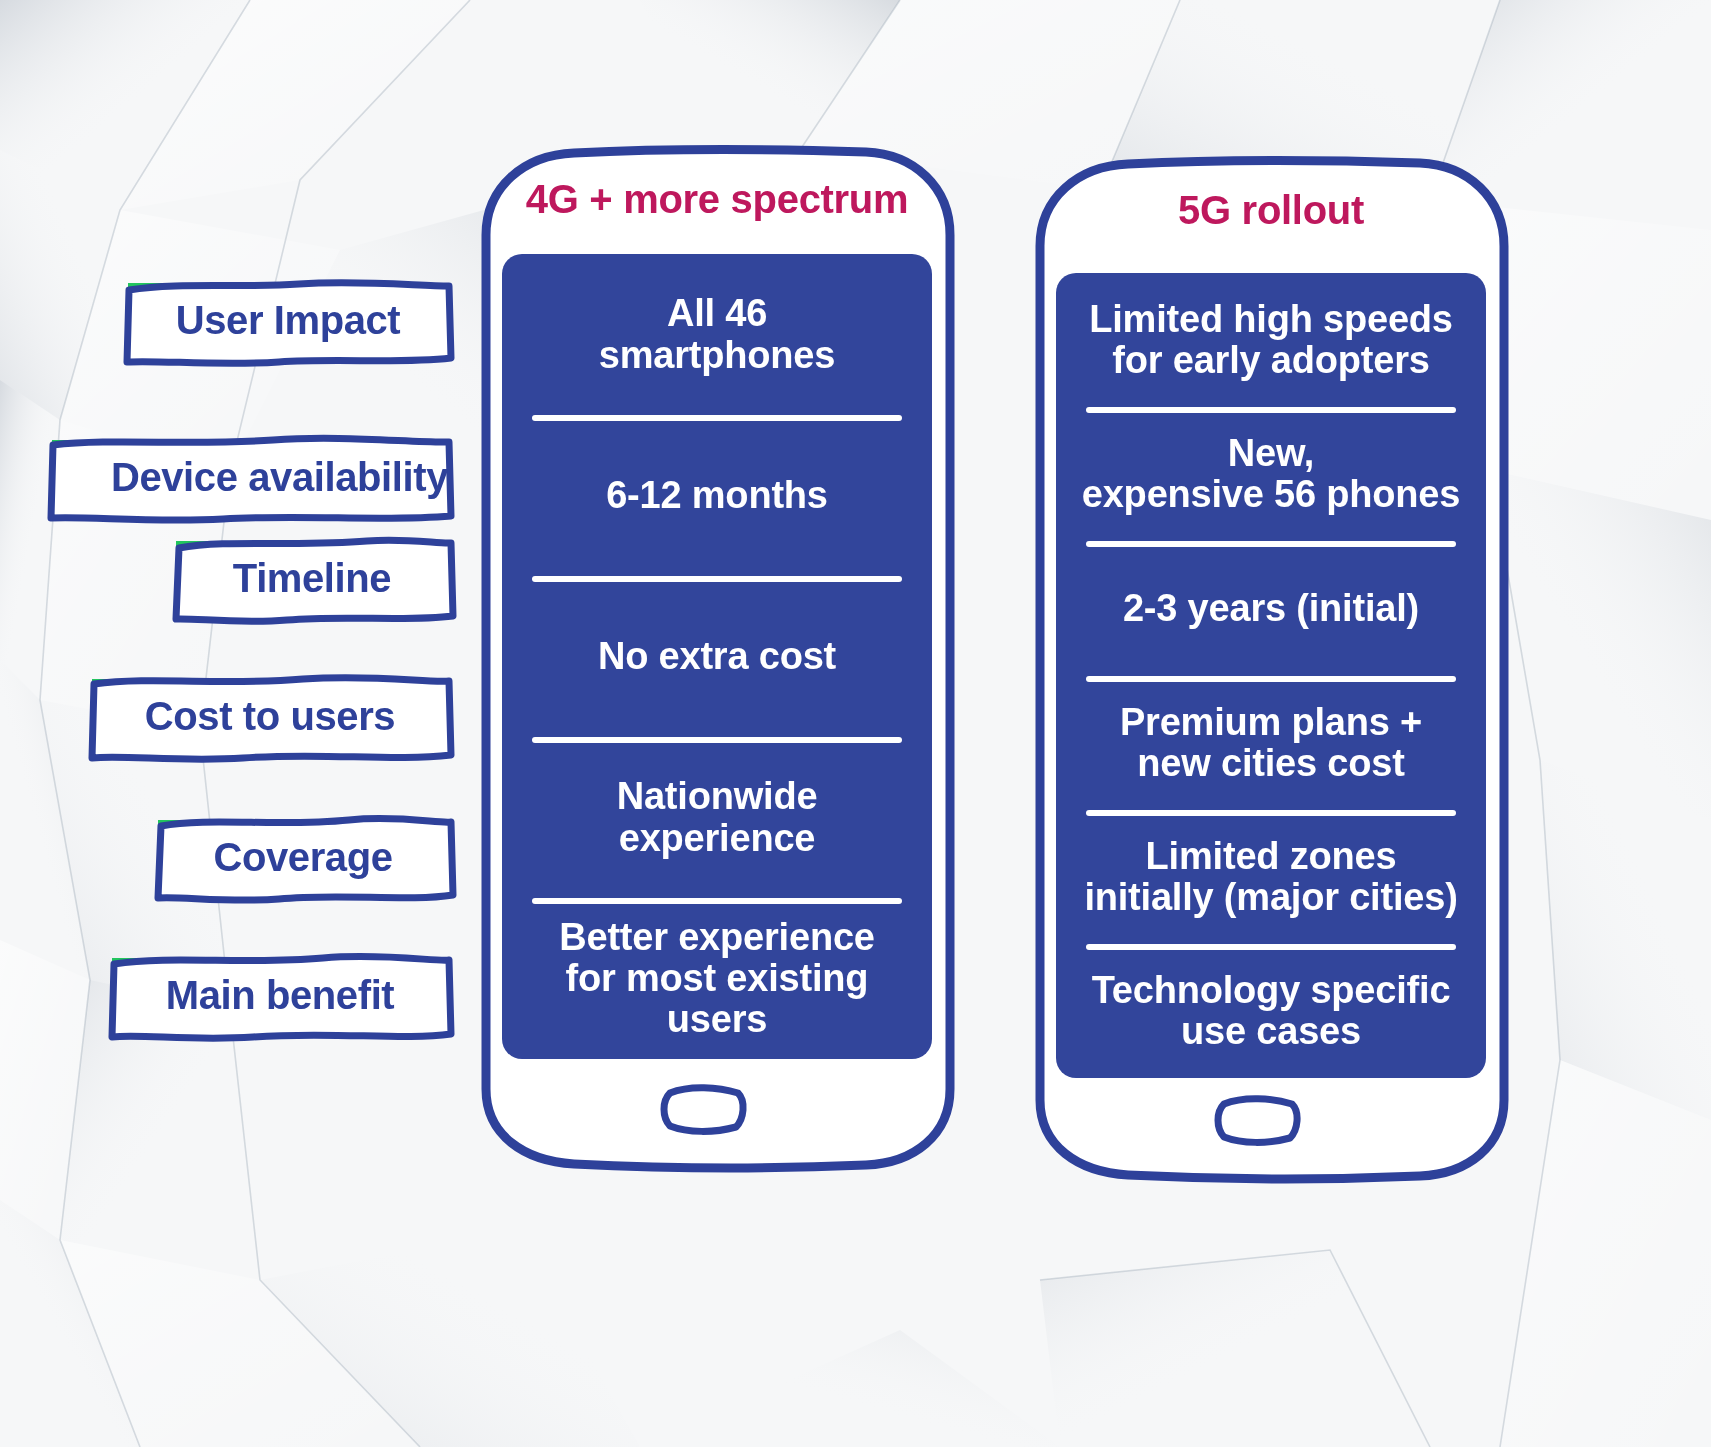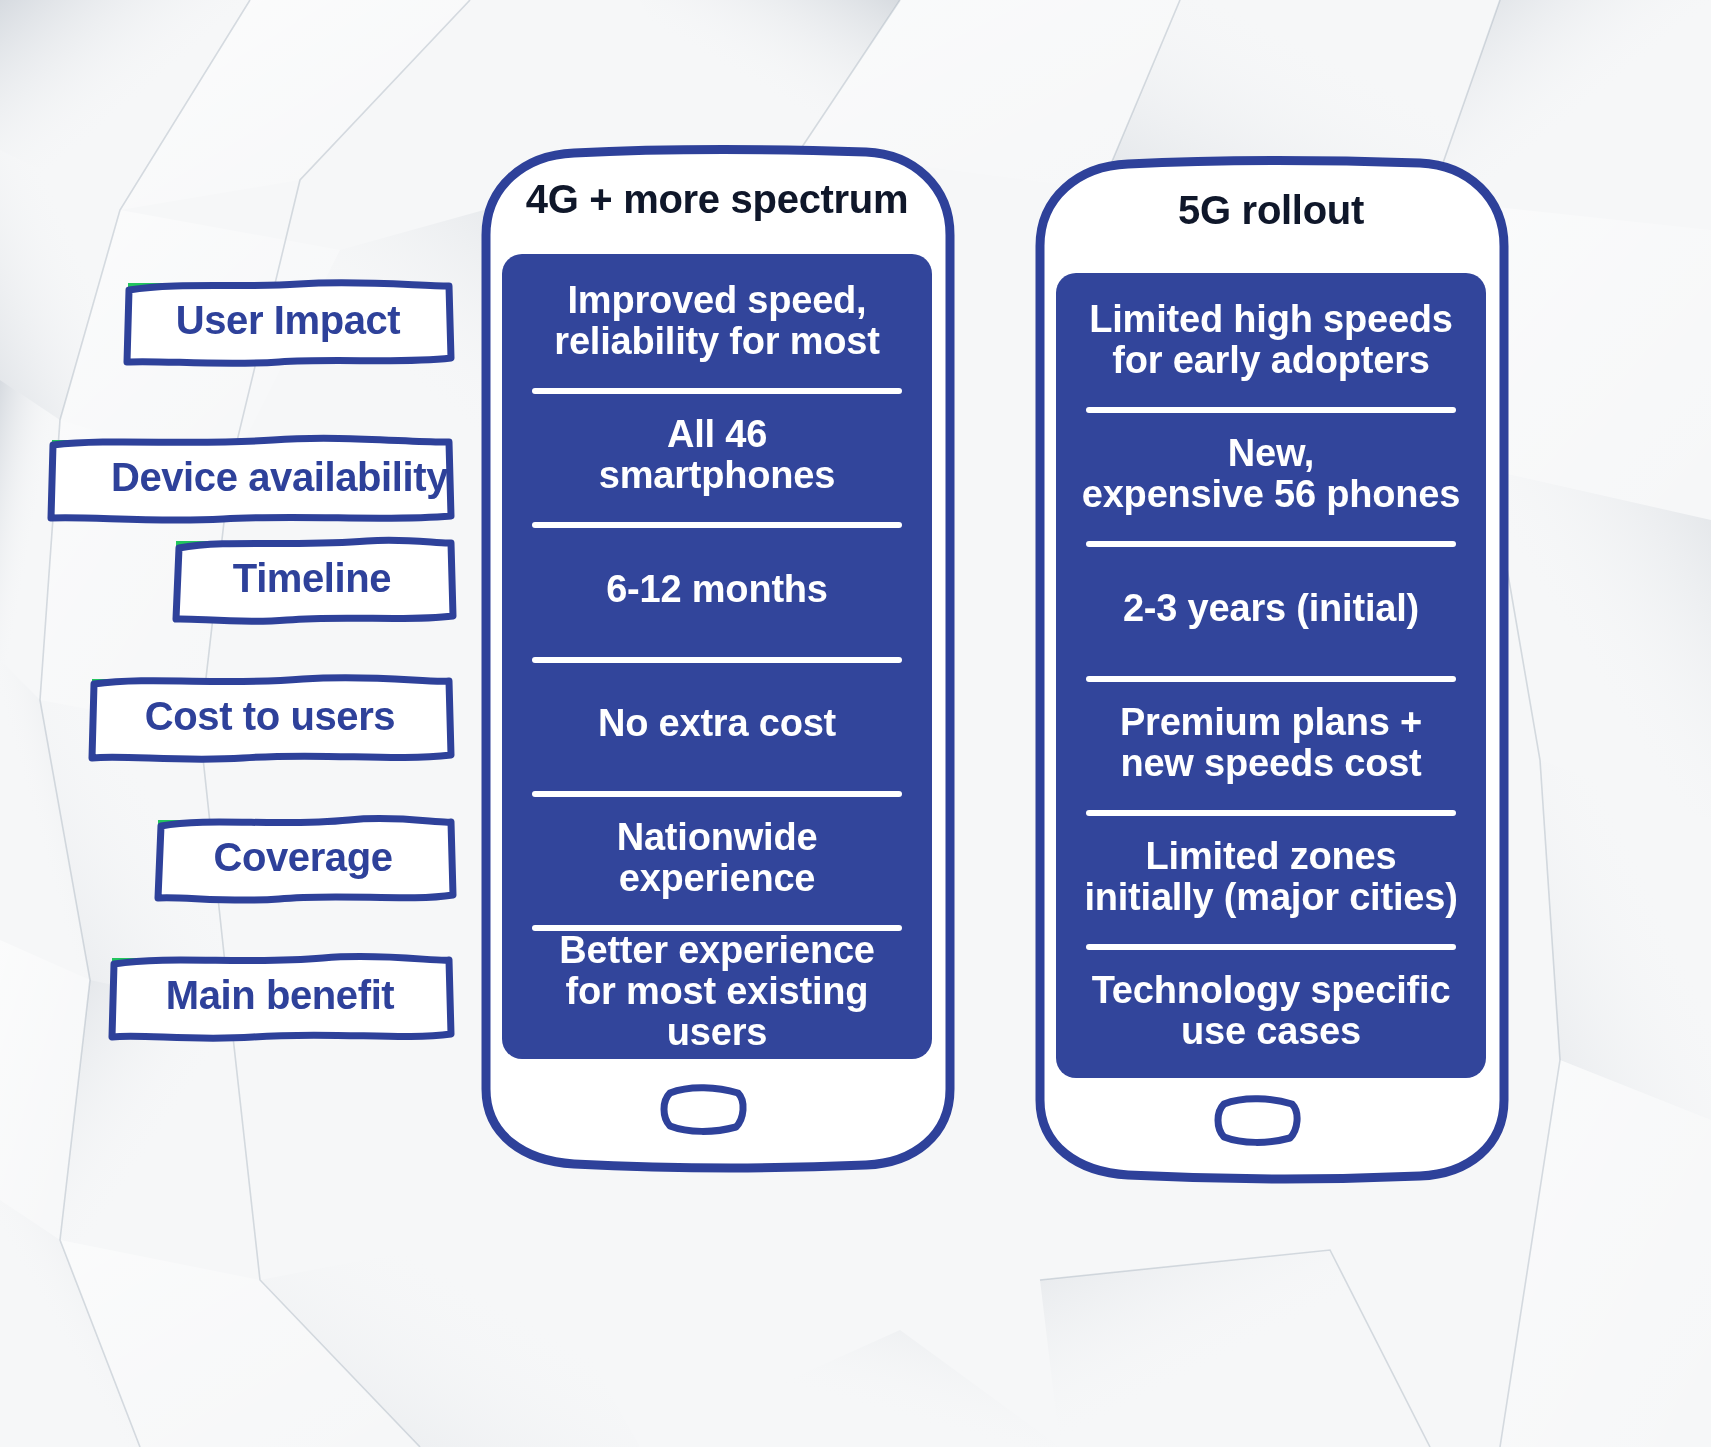--- a/index.html
+++ b/index.html
@@ -38,21 +38,21 @@
   .label-box .lb-frame{position:absolute;inset:-9px -9px -9px -9px;pointer-events:none;}
   .label-box .lb-frame svg{width:100%;height:100%;display:block;overflow:visible;}
   .label-box .lb-text{position:relative;z-index:2;white-space:nowrap;padding-bottom:3px;}
 
   
   .phone{position:absolute;z-index:8;}
   .phone-body{position:absolute;inset:0;}
   .phone-body svg{width:100%;height:100%;display:block;overflow:visible;}
   .phone-title{
     position:absolute;left:0;right:0;top:34px;
-    text-align:center;color:#0f172a;font-weight:bold;font-size:40px;
+    text-align:center;color:#be185d;font-weight:bold;font-size:40px;
     letter-spacing:-0.3px;z-index:3;
   }
   .screen{
     position:absolute;
     background:#32459b;
     border-radius:20px;
     z-index:3;
     display:flex;flex-direction:column;
   }
   .srow{
@@ -193,22 +193,20 @@
   <div class="phone" style="left:474px;top:143px;width:486px;height:1030px;">
     <div class="phone-body">
       <svg viewBox="0 0 486 1030" preserveAspectRatio="none">
         <path d="M12,92 C12,44 50,12 100,10 C200,5 300,6 392,9 C440,11 476,44 476,92
                  L476,946 C476,992 440,1020 392,1022 C300,1026 200,1026 100,1021
                  C50,1018 12,992 12,946 Z" fill="#ffffff" stroke="#2e419a" stroke-width="9" stroke-linejoin="round"></path>
       </svg>
     </div>
     <div class="phone-title">4G + more spectrum</div>
     <div class="screen" style="left:28px;top:111px;width:430px;height:805px;">
-      <div class="srow" style="white-space:pre-line;">Improved speed,
-reliability for most</div>
       <div class="srow" style="white-space:pre-line;">All 46
 smartphones</div>
       <div class="srow" style="white-space:pre-line;">6-12 months</div>
       <div class="srow" style="white-space:pre-line;">No extra cost</div>
       <div class="srow" style="white-space:pre-line;">Nationwide
 experience</div>
       <div class="srow" style="white-space:pre-line;">Better experience
 for most existing users</div>
     </div>
     <div class="home-btn" style="left:182px;top:938px;width:96px;height:56px;">
@@ -227,21 +225,21 @@
       </svg>
     </div>
     <div class="phone-title">5G rollout</div>
     <div class="screen" style="left:28px;top:111px;width:430px;height:805px;margin-top:8px;">
       <div class="srow" style="white-space:pre-line;">Limited high speeds
 for early adopters</div>
       <div class="srow" style="white-space:pre-line;">New,
 expensive 56 phones</div>
       <div class="srow" style="white-space:pre-line;border-radius:18px;">2-3 years (initial)</div>
       <div class="srow" style="white-space:pre-line;">Premium plans +
-new speeds cost</div>
+new cities cost</div>
       <div class="srow" style="white-space:pre-line;">Limited zones
 initially (major cities)</div>
       <div class="srow" style="white-space:pre-line;">Technology specific
 use cases</div>
     </div>
     <div class="home-btn" style="left:182px;top:938px;width:96px;height:56px;">
       <svg viewBox="0 0 96 56" preserveAspectRatio="none">
         <path d="M14,12 C34,4 62,6 82,12 C90,20 88,38 80,46 C58,52 32,52 14,45 C6,36 6,20 14,12 Z" fill="none" stroke="#2e419a" stroke-width="7" stroke-linejoin="round"></path>
       </svg>
     </div>

